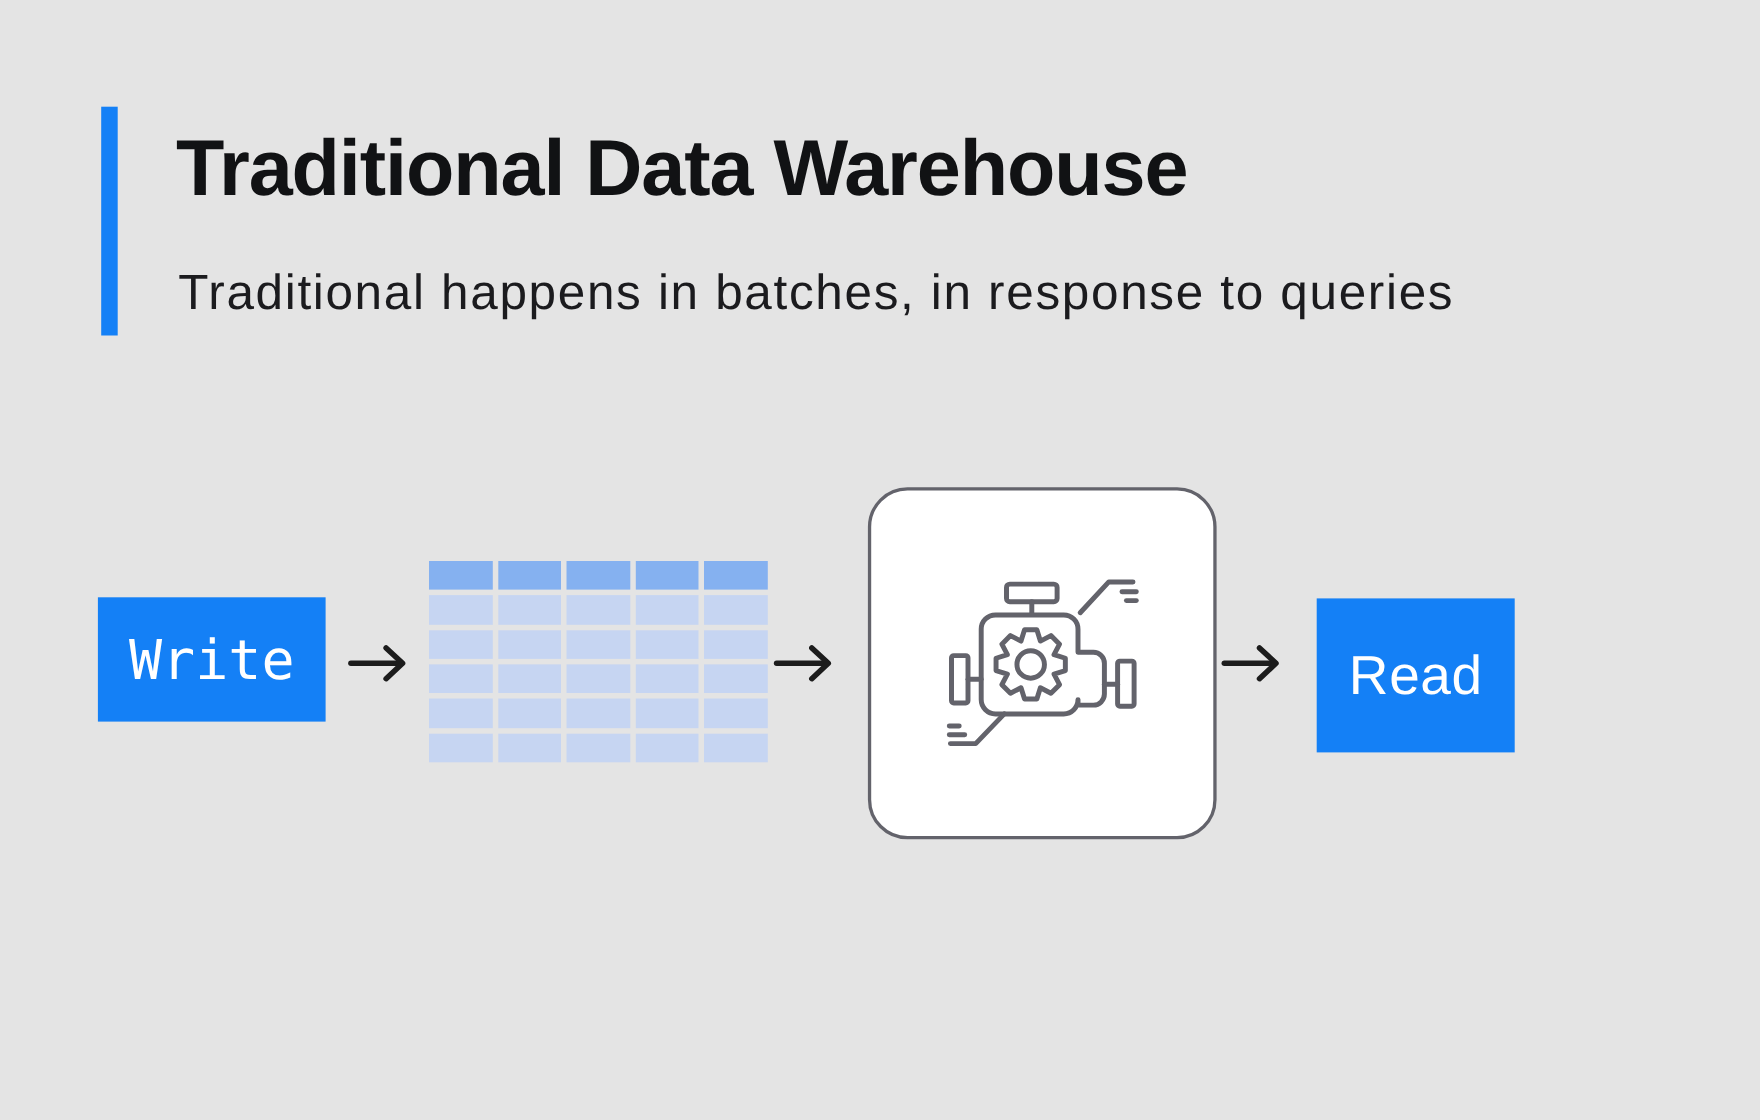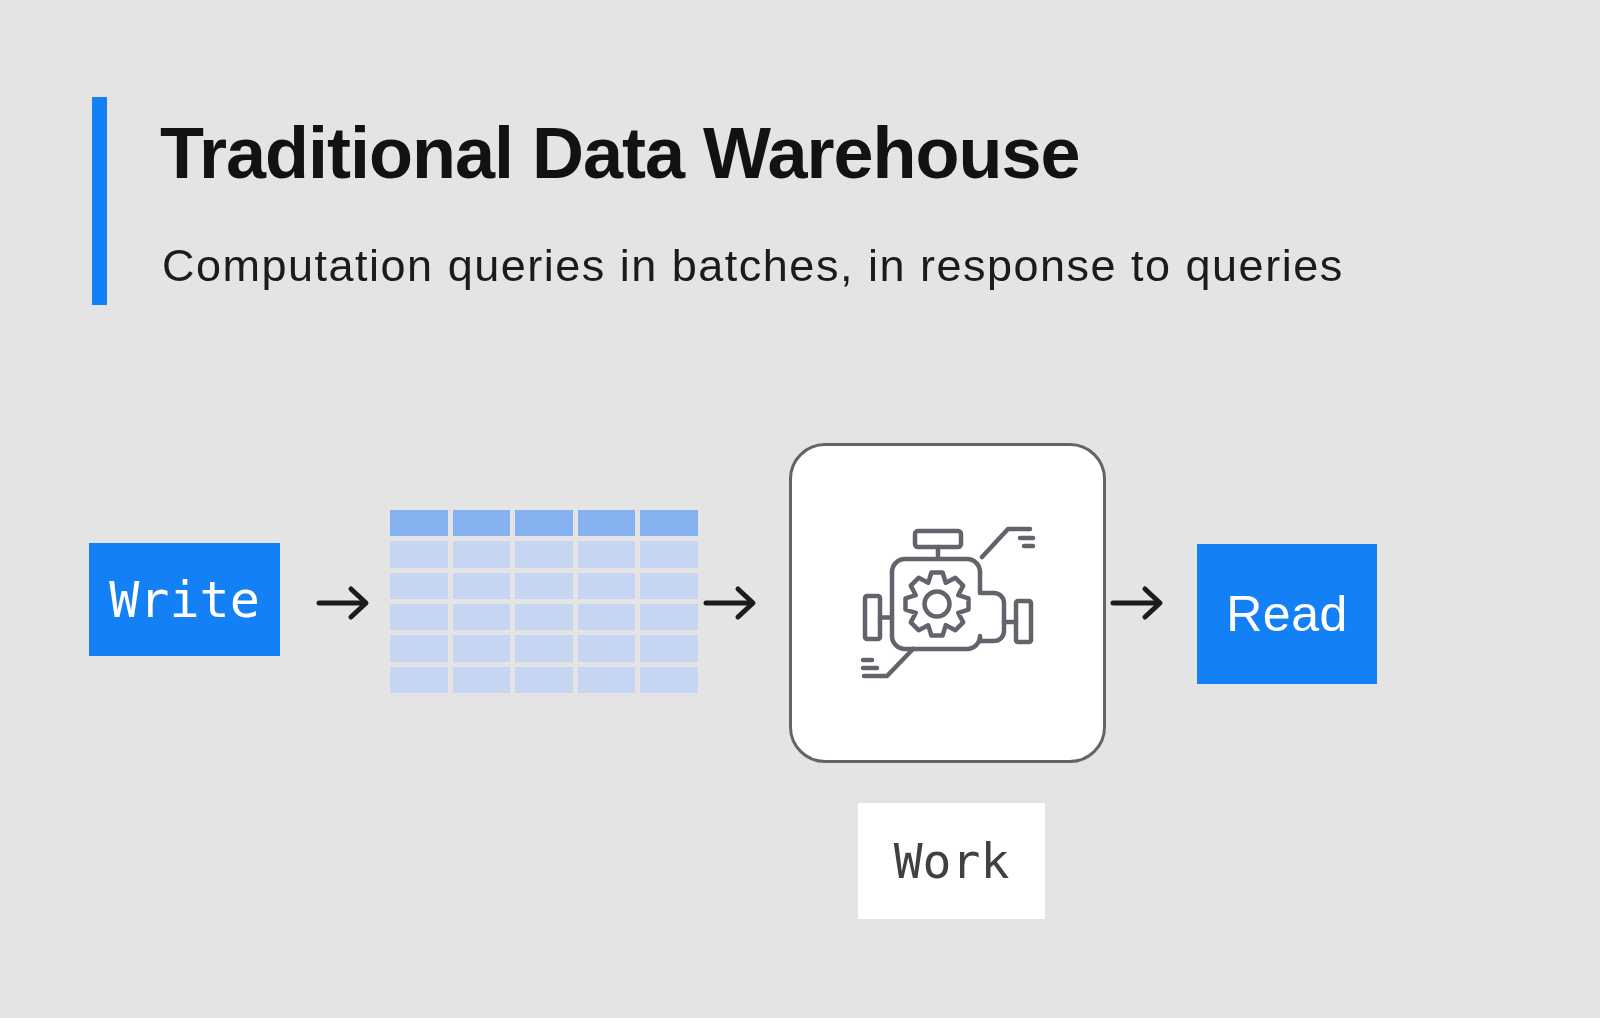--- a/index.html
+++ b/index.html
@@ -64,21 +64,21 @@
     position: absolute;
     display: flex;
     align-items: center;
     justify-content: center;
     white-space: nowrap;
   }
   .mono { font-family: "DejaVu Sans Mono", "Liberation Mono", monospace; }
 
   .write-node {
     left: 89px; top: 543px;
-    width: 191px; height: 113px;
+    width: 207px; height: 113px;
     background: var(--accent-blue);
     color: var(--button-text);
     font-size: 50px;
   }
   .read-node {
     left: 1197px; top: 544px;
     width: 180px; height: 140px;
     background: var(--accent-blue);
     color: var(--button-text);
     font-size: 50px;
@@ -120,21 +120,21 @@
   .arrow-2 { left: 702px;  top: 580px; }
   .arrow-3 { left: 1109px; top: 580px; }
 </style>
 </head>
 <body>
 
 <div class="canvas">
 
   <div class="accent-bar"></div>
   <h1 class="title">Traditional Data Warehouse</h1>
-  <p class="subtitle">Computation queries in batches, in response to queries</p>
+  <p class="subtitle">Traditional happens in batches, in response to queries</p>
 
   <div class="node mono write-node">Write</div>
 
   <svg class="arrow-icon arrow-1" width="62" height="46" viewBox="0 0 62 46">
     <g fill="none" stroke="currentColor" stroke-width="5" stroke-linecap="round" stroke-linejoin="round">
       <line x1="4" y1="23" x2="50" y2="23"></line>
       <polyline points="36,9 51,23 36,37"></polyline>
     </g>
   </svg>
 
@@ -200,21 +200,20 @@
         <line x1="190" y1="49" x2="203" y2="49"></line>
         <line x1="194" y1="57" x2="203" y2="57"></line>
 
         <path d="M83 160 L57 187 H34"></path>
         <line x1="33" y1="179" x2="47" y2="179"></line>
         <line x1="33" y1="171" x2="42" y2="171"></line>
       </g>
     </svg>
   </div>
 
-  <div class="node mono work-node">Work</div>
 
   <svg class="arrow-icon arrow-3" width="62" height="46" viewBox="0 0 62 46">
     <g fill="none" stroke="currentColor" stroke-width="5" stroke-linecap="round" stroke-linejoin="round">
       <line x1="4" y1="23" x2="50" y2="23"></line>
       <polyline points="36,9 51,23 36,37"></polyline>
     </g>
   </svg>
 
   <div class="node read-node">Read</div>
 

